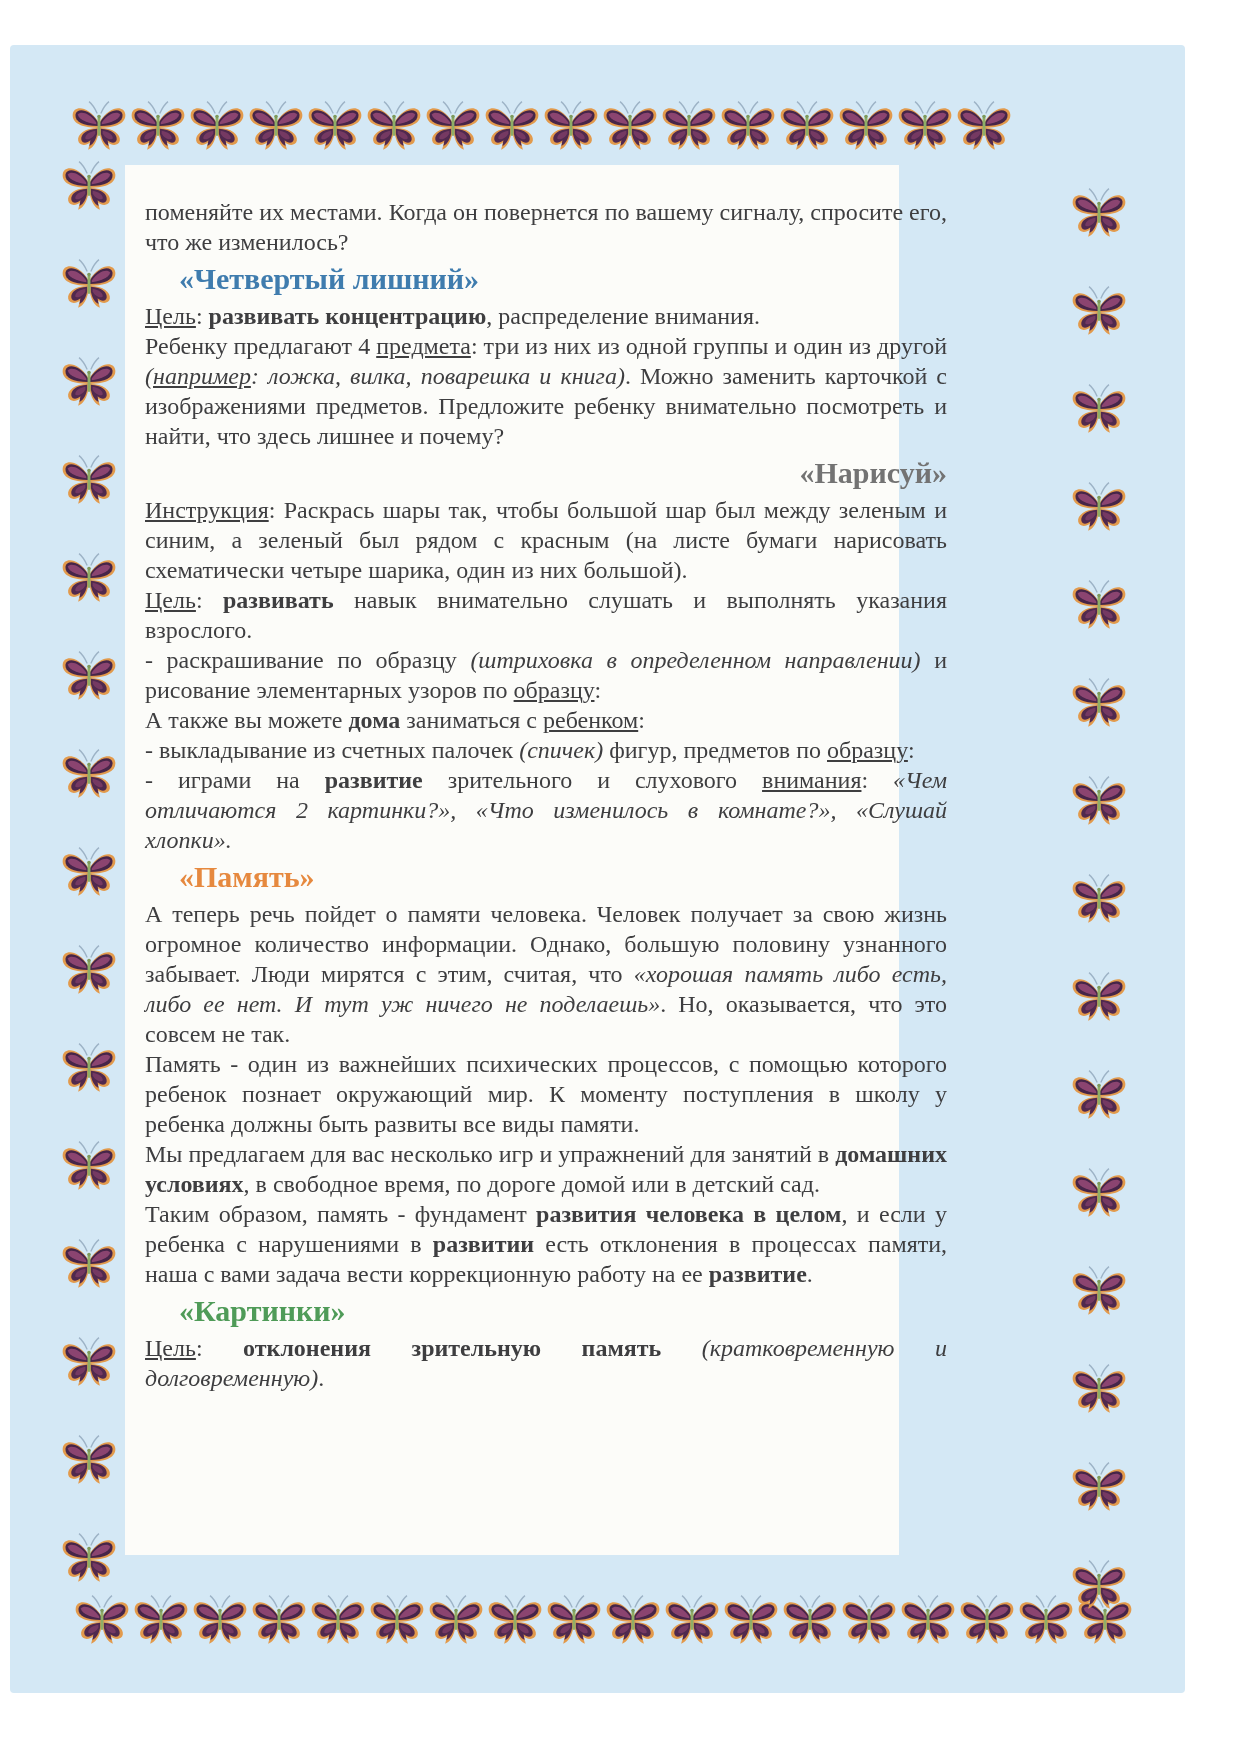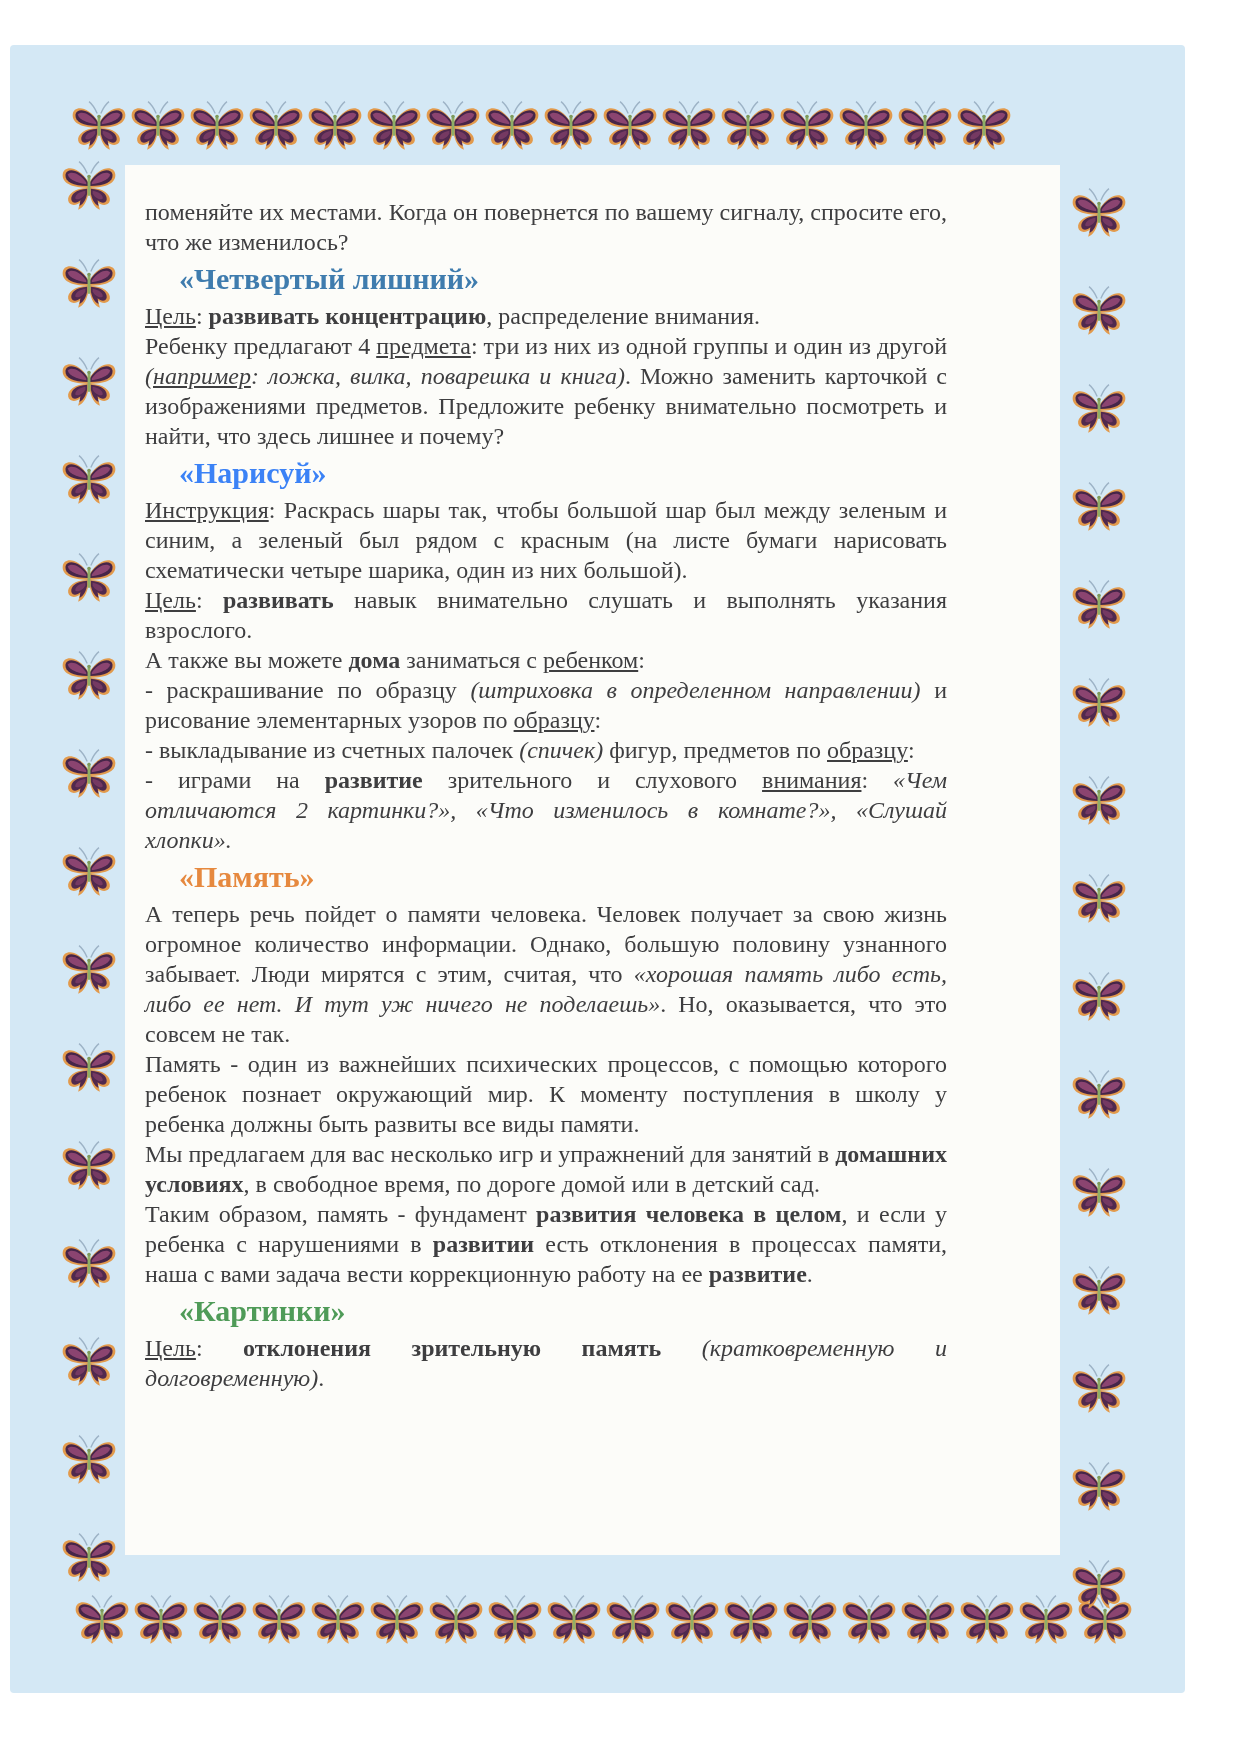--- a/index.html
+++ b/index.html
@@ -12,21 +12,21 @@
   .panel{
     position:absolute;left:10px;top:45px;
     width:1175px;height:1648px;
     background:#d4e8f5;
     border-radius:4px;
   }
   .decor{position:absolute;left:0;top:0;width:1240px;height:1755px;pointer-events:none;}
   .bfly{position:absolute;}
   .card{
     position:absolute;left:125px;top:165px;
-    width:935px;height:1390px;
+    width:774px;height:1390px;
     background:#fcfcf9;
   }
   .text{
     position:absolute;left:20px;top:32px;width:802px;
     color:#3e3e40;
     font-size:24px;line-height:30px;
     text-align:justify;
   }
   .para{margin:0;}
   .heading{
@@ -233,25 +233,25 @@
       <svg class="bfly" viewBox="0 0 64 64" style="left: 1070px; top: 1557px; width: 58px; height: 58px;">
         <use href="#bfly-sym"></use>
       </svg>
     </div>
   <div class="card">
     <div class="text">
         <p class="para"><span>поменяйте их местами. Когда он повернется по вашему сигналу, спросите его, что же изменилось?</span></p>
         <h2 class="heading" style="color: rgb(63, 124, 174);">«Четвертый лишний»</h2>
         <p class="para"><span style="text-decoration: underline;">Цель</span><span>: </span><span style="font-weight: bold;">развивать концентрацию</span><span>, распределение внимания.</span></p>
         <p class="para"><span>Ребенку предлагают 4 </span><span style="text-decoration: underline;">предмета</span><span>: три из них из одной группы и один из другой </span><span style="font-style: italic;">(</span><span style="font-style: italic; text-decoration: underline;">например</span><span style="font-style: italic;">: ложка, вилка, поварешка и книга)</span><span>. Можно заменить карточкой с изображениями предметов. Предложите ребенку внимательно посмотреть и найти, что здесь лишнее и почему?</span></p>
-        <h2 class="heading" style="color: #3b82f6;">«Нарисуй»</h2>
+        <h2 class="heading" style="color: #737373; text-align: right;">«Нарисуй»</h2>
         <p class="para"><span style="text-decoration: underline;">Инструкция</span><span>: Раскрась шары так, чтобы большой шар был между зеленым и синим, а зеленый был рядом с красным (на листе бумаги нарисовать схематически четыре шарика, один из них большой).</span></p>
         <p class="para"><span style="text-decoration: underline;">Цель</span><span>: </span><span style="font-weight: bold;">развивать</span><span> навык внимательно слушать и выполнять указания взрослого.</span></p>
+        <p class="para"><span>- раскрашивание по образцу </span><span style="font-style: italic;">(штриховка в определенном направлении)</span><span> и рисование элементарных узоров по </span><span style="text-decoration: underline;">образцу</span><span>:</span></p>
         <p class="para"><span>А также вы можете </span><span style="font-weight: bold;">дома</span><span> заниматься с </span><span style="text-decoration: underline;">ребенком</span><span>:</span></p>
-        <p class="para"><span>- раскрашивание по образцу </span><span style="font-style: italic;">(штриховка в определенном направлении)</span><span> и рисование элементарных узоров по </span><span style="text-decoration: underline;">образцу</span><span>:</span></p>
         <p class="para"><span>- выкладывание из счетных палочек </span><span style="font-style: italic;">(спичек)</span><span> фигур, предметов по </span><span style="text-decoration: underline;">образцу</span><span>:</span></p>
         <p class="para" style="word-spacing: 10px;"><span>- играми на </span><span style="font-weight: bold;">развитие</span><span> зрительного и слухового </span><span style="text-decoration: underline;">внимания</span><span>: </span><span style="font-style: italic;">«Чем отличаются 2 картинки?», «Что изменилось в комнате?», «Слушай хлопки».</span></p>
         <h2 class="heading" style="color: rgb(230, 137, 63);">«Память»</h2>
         <p class="para"><span>А теперь речь пойдет о памяти человека. Человек получает за свою жизнь огромное количество информации. Однако, большую половину узнанного забывает. Люди мирятся с этим, считая, что </span><span style="font-style: italic;">«хорошая память либо есть, либо ее нет. И тут уж ничего не поделаешь»</span><span>. Но, оказывается, что это совсем не так.</span></p>
         <p class="para"><span>Память - один из важнейших психических процессов, с помощью которого ребенок познает окружающий мир. К моменту поступления в школу у ребенка должны быть </span><span style="font-weight: normal;">развиты все виды памяти</span><span>.</span></p>
         <p class="para"><span>Мы предлагаем для вас несколько игр и упражнений для занятий в </span><span style="font-weight: bold;">домашних условиях</span><span>, в свободное время, по дороге домой или в детский сад.</span></p>
         <p class="para"><span>Таким образом, память - фундамент </span><span style="font-weight: bold;">развития человека в целом</span><span>, и если у ребенка с нарушениями в </span><span style="font-weight: bold;">развитии</span><span> есть отклонения в процессах памяти, наша с вами задача вести коррекционную работу на ее </span><span style="font-weight: bold;">развитие</span><span>.</span></p>
         <h2 class="heading" style="color: rgb(79, 155, 88);">«Картинки»</h2>
         <p class="para" style="word-spacing: 8px;"><span style="text-decoration: underline;">Цель</span><span>: </span><span style="font-weight: bold;">отклонения зрительную память</span><span> </span><span style="font-style: italic;">(кратковременную и долговременную)</span><span>.</span></p>
       </div>

